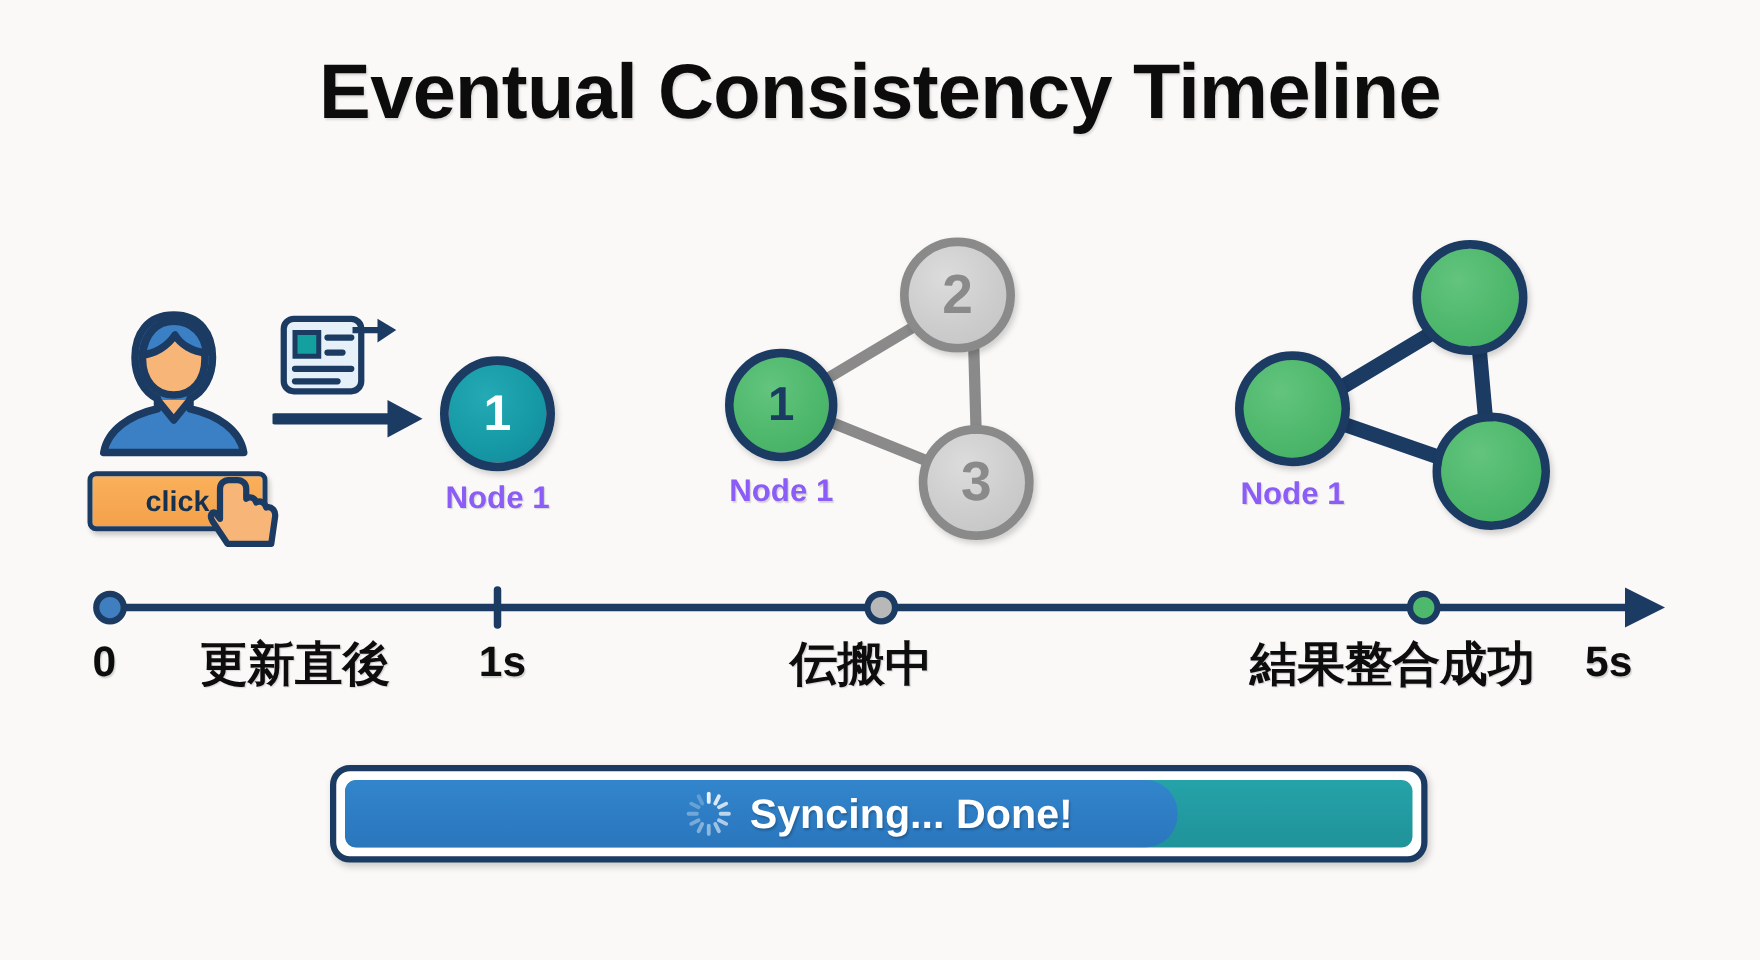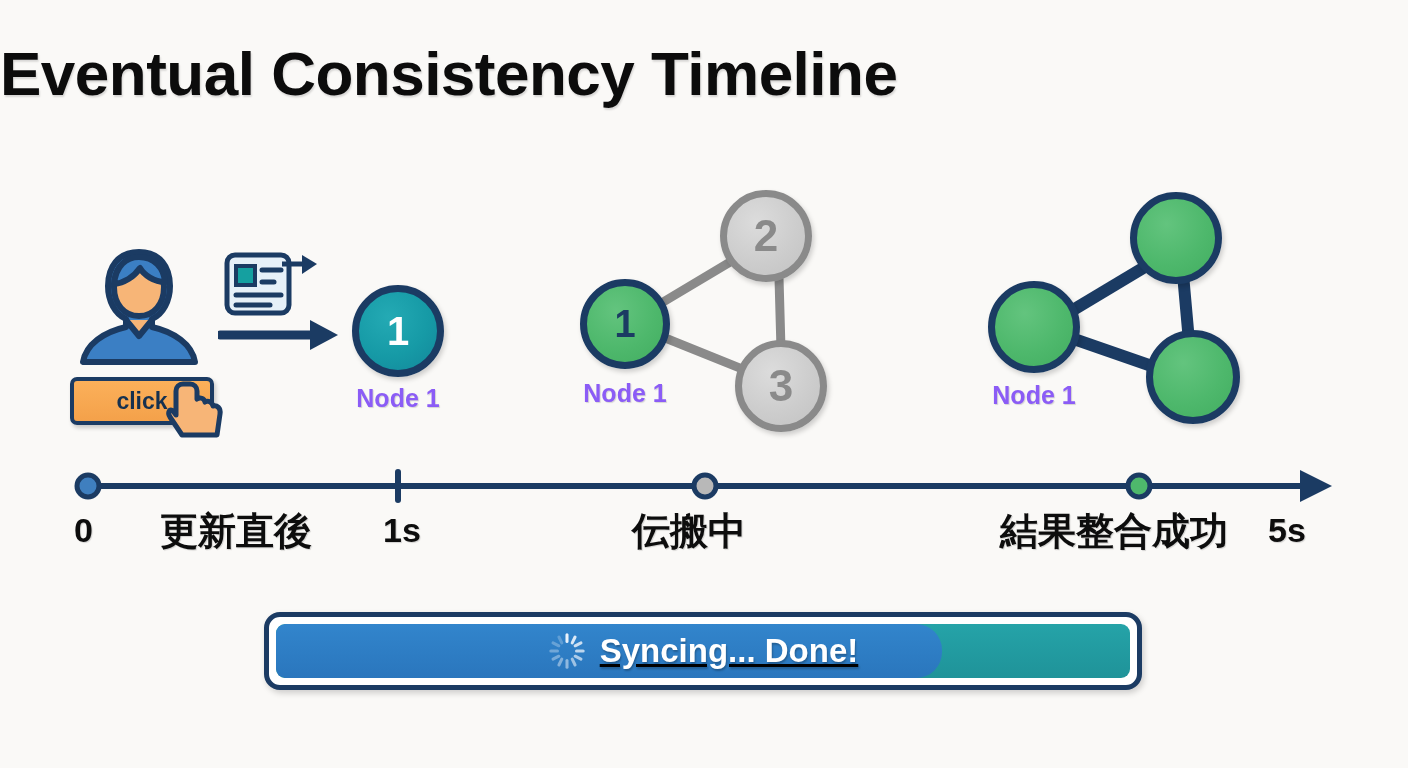--- a/index.html
+++ b/index.html
@@ -19,20 +19,21 @@
     width: 1408px;
     height: 768px;
   }
 
   
   .title {
     position: absolute;
     top: 38px;
     left: 0;
     width: 1408px;
+    text-align: center;
     font-size: 62px;
     font-weight: 700;
     color: #0c0c0c;
     letter-spacing: -0.5px;
     text-shadow: 1px 2px 2px rgba(0,0,0,0.14);
   }
 
   
   .node {
     position: absolute;
@@ -118,21 +119,20 @@
   }
   .progress-fill {
     position: absolute; left: 0; top: 0; bottom: 0;
     background: linear-gradient(180deg, #3285cc 0%, #2a76bd 100%);
     border-radius: 9px 26px 26px 9px;
   }
   .progress-content {
     position: absolute; left: 0; top: 0; right: 0; bottom: 0;
     display: flex; align-items: center; justify-content: center;
     gap: 14px;
-    text-decoration: underline;
   }
   .progress-text {
     font-size: 33px; font-weight: 700; color: #ffffff;
     text-shadow: 1px 2px 2px rgba(0,0,0,0.25);
     white-space: nowrap;
   }
   .spinner { width: 38px; height: 38px; flex: none; }
 </style>
 </head>
 <body>

